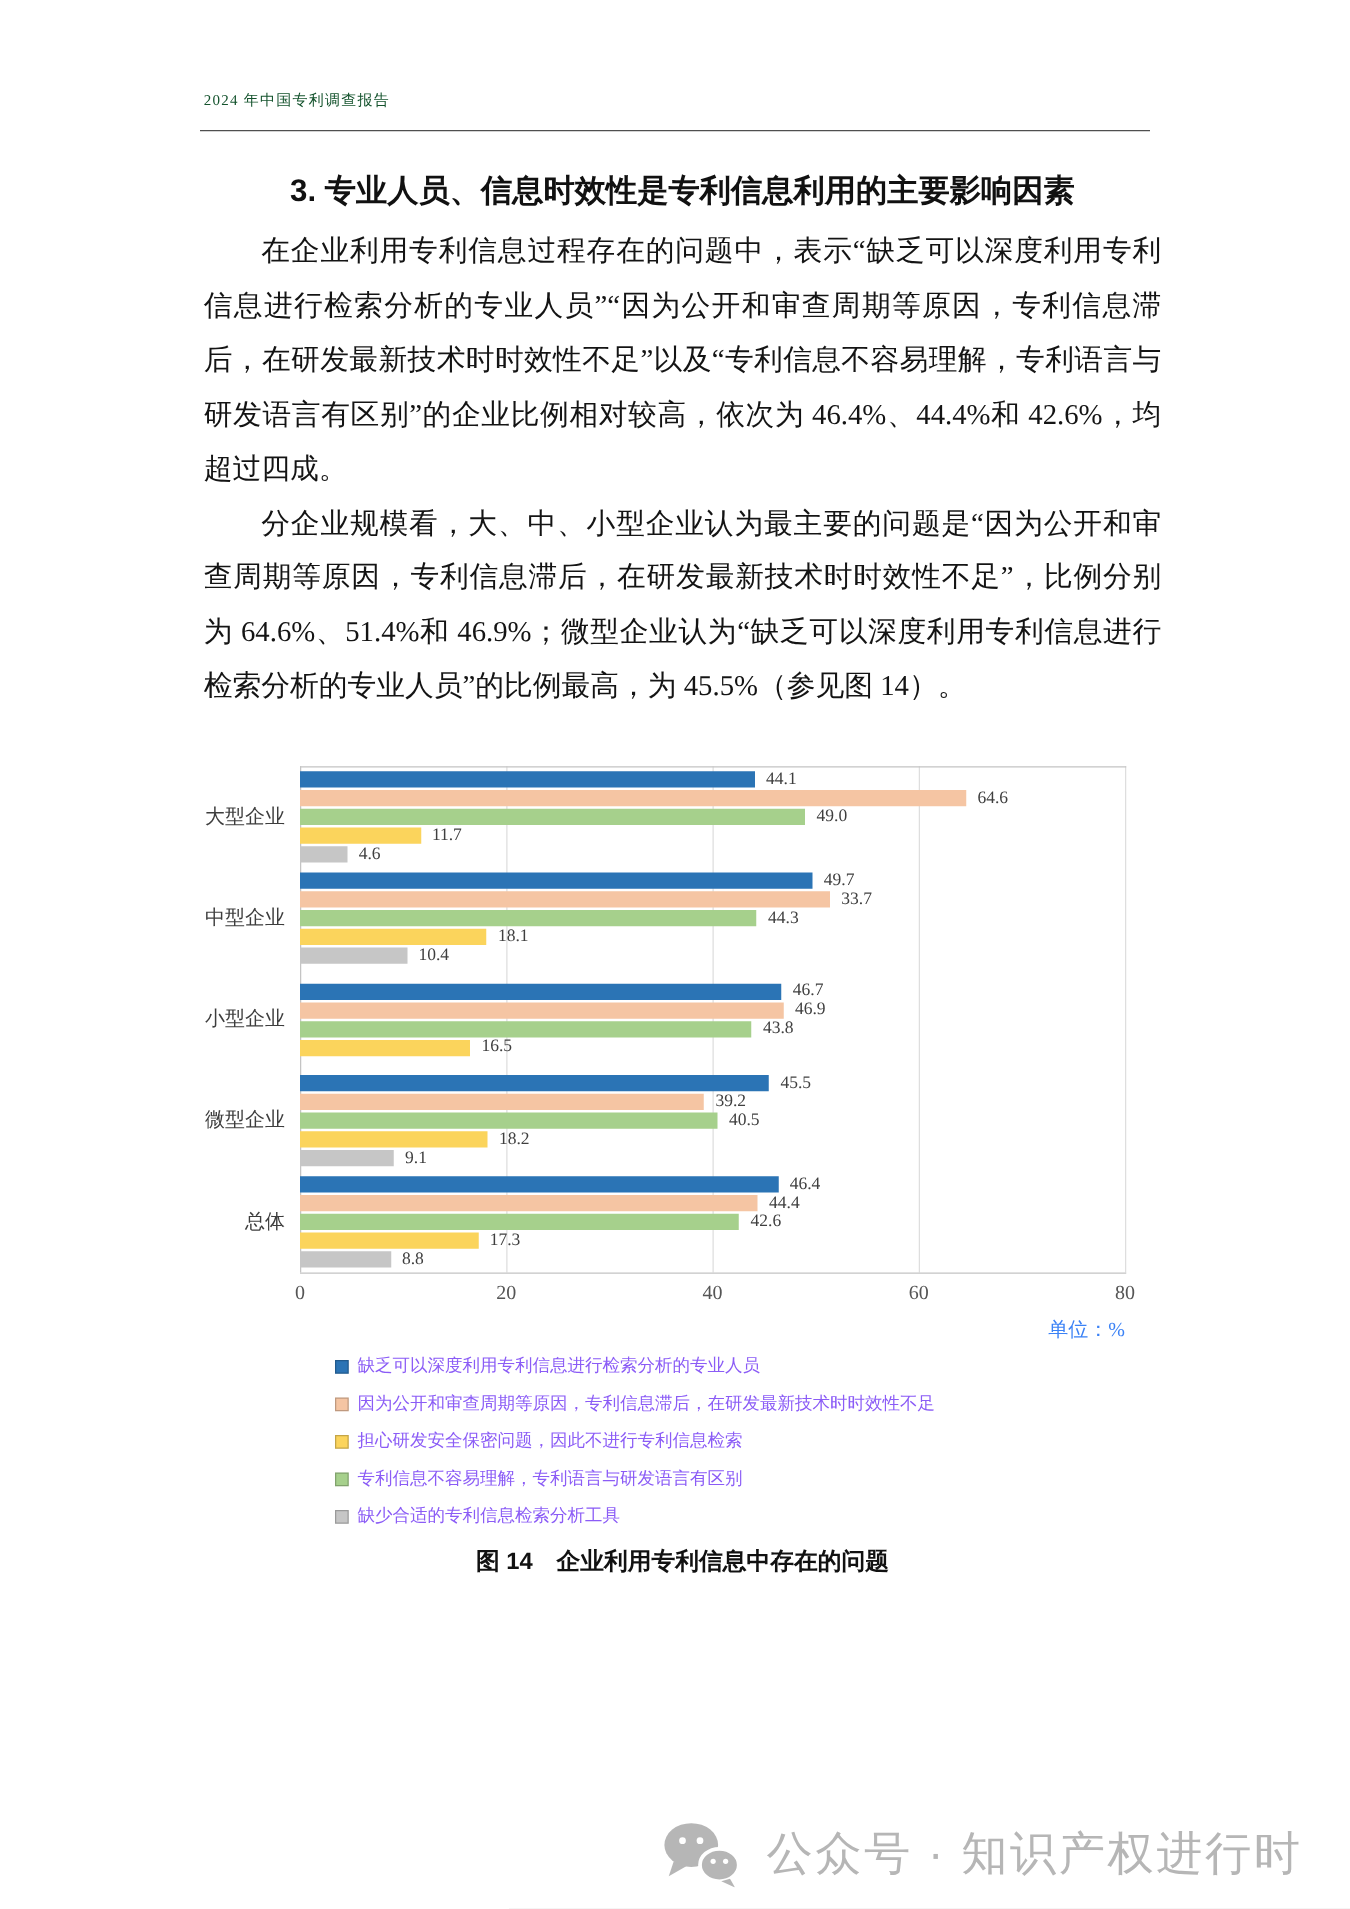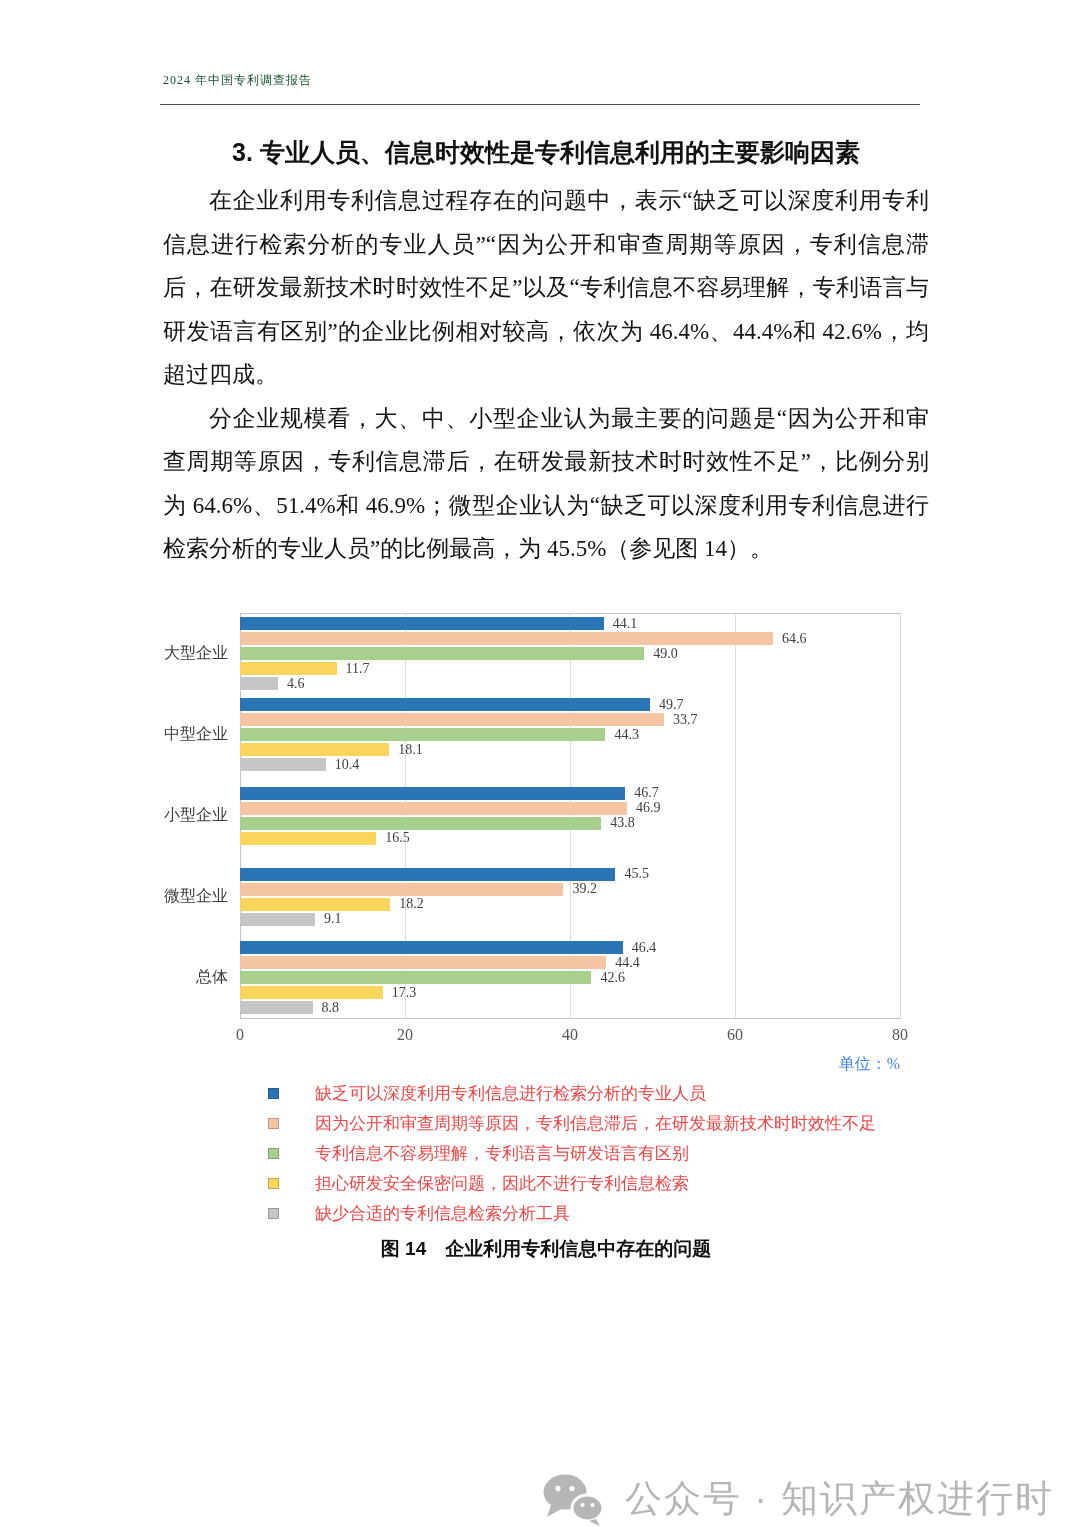--- a/index.html
+++ b/index.html
@@ -75,39 +75,39 @@
   }
   
   .legend{
     position:absolute;left:268px;top:1078px;width:660px;
   }
   .legend-row{display:flex;align-items:center;height:30px;}
   .legend-swatch{
     width:11px;height:11px;flex:none;margin-right:7px;
     border:1px solid rgba(0,0,0,0.22);box-sizing:border-box;
   }
-  .legend-label{font-size:17px;color:#ef4444;white-space:nowrap;margin-left:29px;}
+  .legend-label{font-size:14px;color:#8b5cf6;white-space:nowrap;}
   
   .figure-caption{
     position:absolute;left:163px;top:1236px;width:766px;text-align:center;
     font-family:"Liberation Sans","DejaVu Sans",sans-serif;
     font-weight:bold;font-size:19px;color:#111;
   }
   
   .page-number{
     position:absolute;left:163px;top:1424px;width:766px;text-align:center;
     font-size:16px;color:#2e2e2e;letter-spacing:2px;
   }
   
   .watermark{
-    position:absolute;right:26px;top:1456px;
+    position:absolute;right:38px;top:1456px;
     display:flex;align-items:center;gap:20px;
     color:#b6b6b6;
     font-family:"Liberation Sans","DejaVu Sans",sans-serif;
-    font-size:37px;letter-spacing:2px;margin-top:16px;
+    font-size:37px;letter-spacing:2px;
   }
   .wechat-icon{flex:none;display:block;}
 </style>
 </head>
 <body>
 
 <div class="page">
 
   <div class="running-header">2024 年中国专利调查报告</div>
   <div class="header-rule"></div>
@@ -204,20 +204,24 @@
           <div class="chart-bars">
             <div class="bar-line">
               <div class="bar-rect" style="background: rgb(43, 116, 181); width: 375.375px;"></div>
               <span class="bar-value">45.5</span>
             </div>
             <div class="bar-line">
               <div class="bar-rect" style="background: rgb(245, 197, 163); width: 323.4px;"></div>
               <span class="bar-value">39.2</span>
             </div>
             <div class="bar-line">
+              <div class="bar-rect" style="background: rgb(166, 208, 140); width: 334.125px;"></div>
+              <span class="bar-value">40.5</span>
+            </div>
+            <div class="bar-line">
               <div class="bar-rect" style="background: rgb(251, 212, 92); width: 150.15px;"></div>
               <span class="bar-value">18.2</span>
             </div>
             <div class="bar-line">
               <div class="bar-rect" style="background: rgb(198, 198, 198); width: 75.075px;"></div>
               <span class="bar-value">9.1</span>
             </div>
           </div>
         </div>
         <div class="chart-group">
@@ -259,26 +263,26 @@
   <div class="legend" id="legend">
       <div class="legend-row">
         <span class="legend-swatch" style="background: rgb(43, 116, 181);"></span>
         <span class="legend-label">缺乏可以深度利用专利信息进行检索分析的专业人员</span>
       </div>
       <div class="legend-row">
         <span class="legend-swatch" style="background: rgb(245, 197, 163);"></span>
         <span class="legend-label">因为公开和审查周期等原因，专利信息滞后，在研发最新技术时时效性不足</span>
       </div>
       <div class="legend-row">
+        <span class="legend-swatch" style="background: rgb(251, 212, 92);"></span>
+        <span class="legend-label">担心研发安全保密问题，因此不进行专利信息检索</span>
+      </div>
+      <div class="legend-row">
         <span class="legend-swatch" style="background: rgb(166, 208, 140);"></span>
         <span class="legend-label">专利信息不容易理解，专利语言与研发语言有区别</span>
-      </div>
-      <div class="legend-row">
-        <span class="legend-swatch" style="background: rgb(251, 212, 92);"></span>
-        <span class="legend-label">担心研发安全保密问题，因此不进行专利信息检索</span>
       </div>
       <div class="legend-row">
         <span class="legend-swatch" style="background: rgb(198, 198, 198);"></span>
         <span class="legend-label">缺少合适的专利信息检索分析工具</span>
       </div>
     </div>
 
   <div class="figure-caption">图 14　企业利用专利信息中存在的问题</div>
 
 

